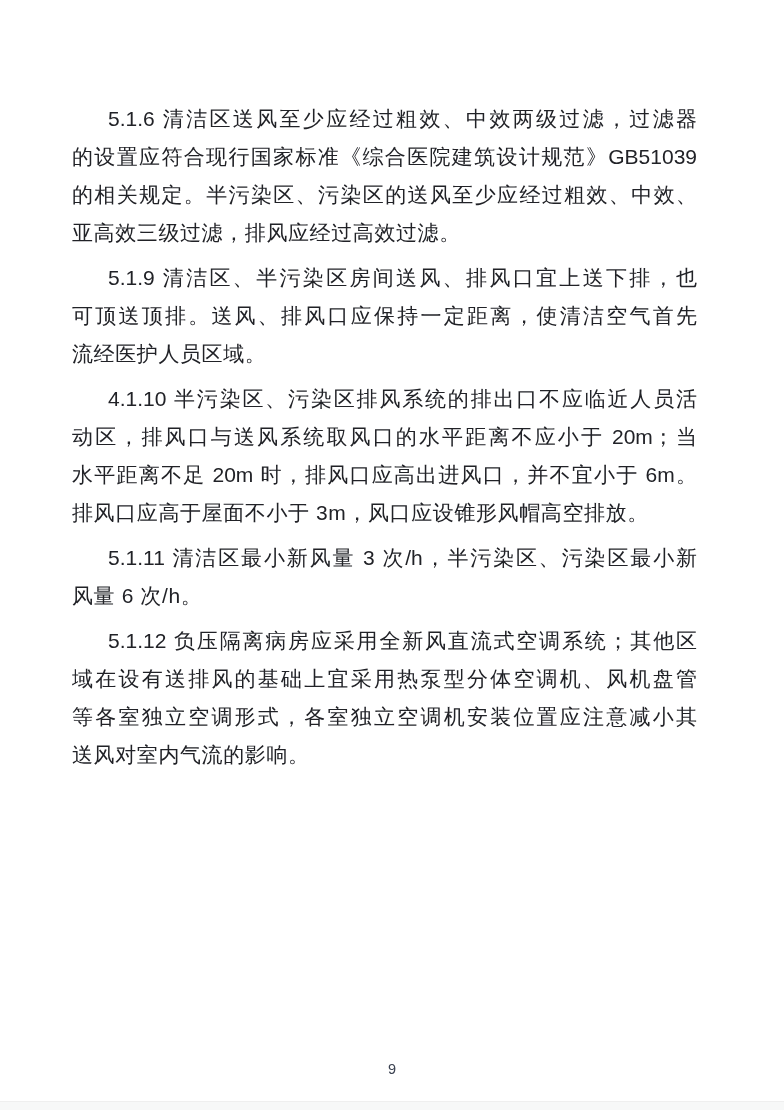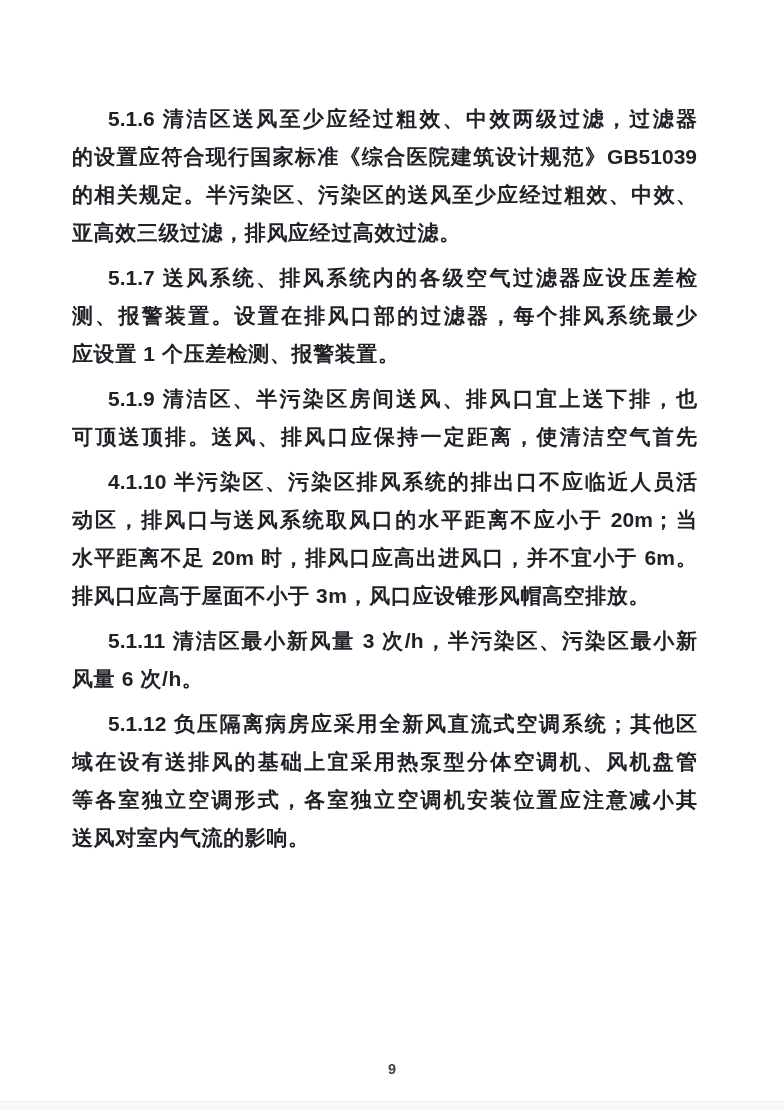--- a/index.html
+++ b/index.html
@@ -1,21 +1,21 @@
 <!DOCTYPE html>
 <html style="--text-color: #212227; --page-bg: #ffffff; --footer-strip: #f7f8f8; --pagenum-color: #3a4150;"><head>
 <meta charset="utf-8">
 <style>
   :root{
     --text-color:#212227;
     --page-bg:#ffffff;
     --footer-strip:#f7f8f8;
     --pagenum-color:#3a4150;
   }
-  *{margin:0;padding:0;box-sizing:border-box;font-weight:bold;}
+  *{margin:0;padding:0;box-sizing:border-box;}
   html,body{width:784px;height:1110px;}
   body{
     background:var(--page-bg);
     font-family:"Liberation Sans","DejaVu Sans",sans-serif;
     color:var(--text-color);
     overflow:hidden;
   }
   .page{
     position:relative;
     width:784px;height:1110px;
@@ -74,32 +74,28 @@
 <div class="page">
   <div class="content">
 
     <div class="para">
       <div class="line first">5.1.6 清洁区送风至少应经过粗效、中效两级过滤，过滤器</div>
       <div class="line">的设置应符合现行国家标准《综合医院建筑设计规范》GB51039</div>
       <div class="line">的相关规定。半污染区、污染区的送风至少应经过粗效、中效、</div>
       <div class="line last">亚高效三级过滤，排风应经过高效过滤。</div>
     </div>
 
-    <div class="para">
-      <div class="line first">5.1.7 送风系统、排风系统内的各级空气过滤器应设压差检</div>
-      <div class="line">测、报警装置。设置在排风口部的过滤器，每个排风系统最少</div>
-      <div class="line last">应设置 1 个压差检测、报警装置。</div>
-    </div>
 
     <div class="para">
     </div>
 
     <div class="para">
       <div class="line first">5.1.9 清洁区、半污染区房间送风、排风口宜上送下排，也</div>
       <div class="line">可顶送顶排。送风、排风口应保持一定距离，使清洁空气首先</div>
+      <div class="line last">流经医护人员区域。</div>
     </div>
 
     <div class="para">
       <div class="line first">4.1.10 半污染区、污染区排风系统的排出口不应临近人员活</div>
       <div class="line">动区，排风口与送风系统取风口的水平距离不应小于 20m；当</div>
       <div class="line">水平距离不足 20m 时，排风口应高出进风口，并不宜小于 6m。</div>
       <div class="line last">排风口应高于屋面不小于 3m，风口应设锥形风帽高空排放。</div>
     </div>
 
     <div class="para">

